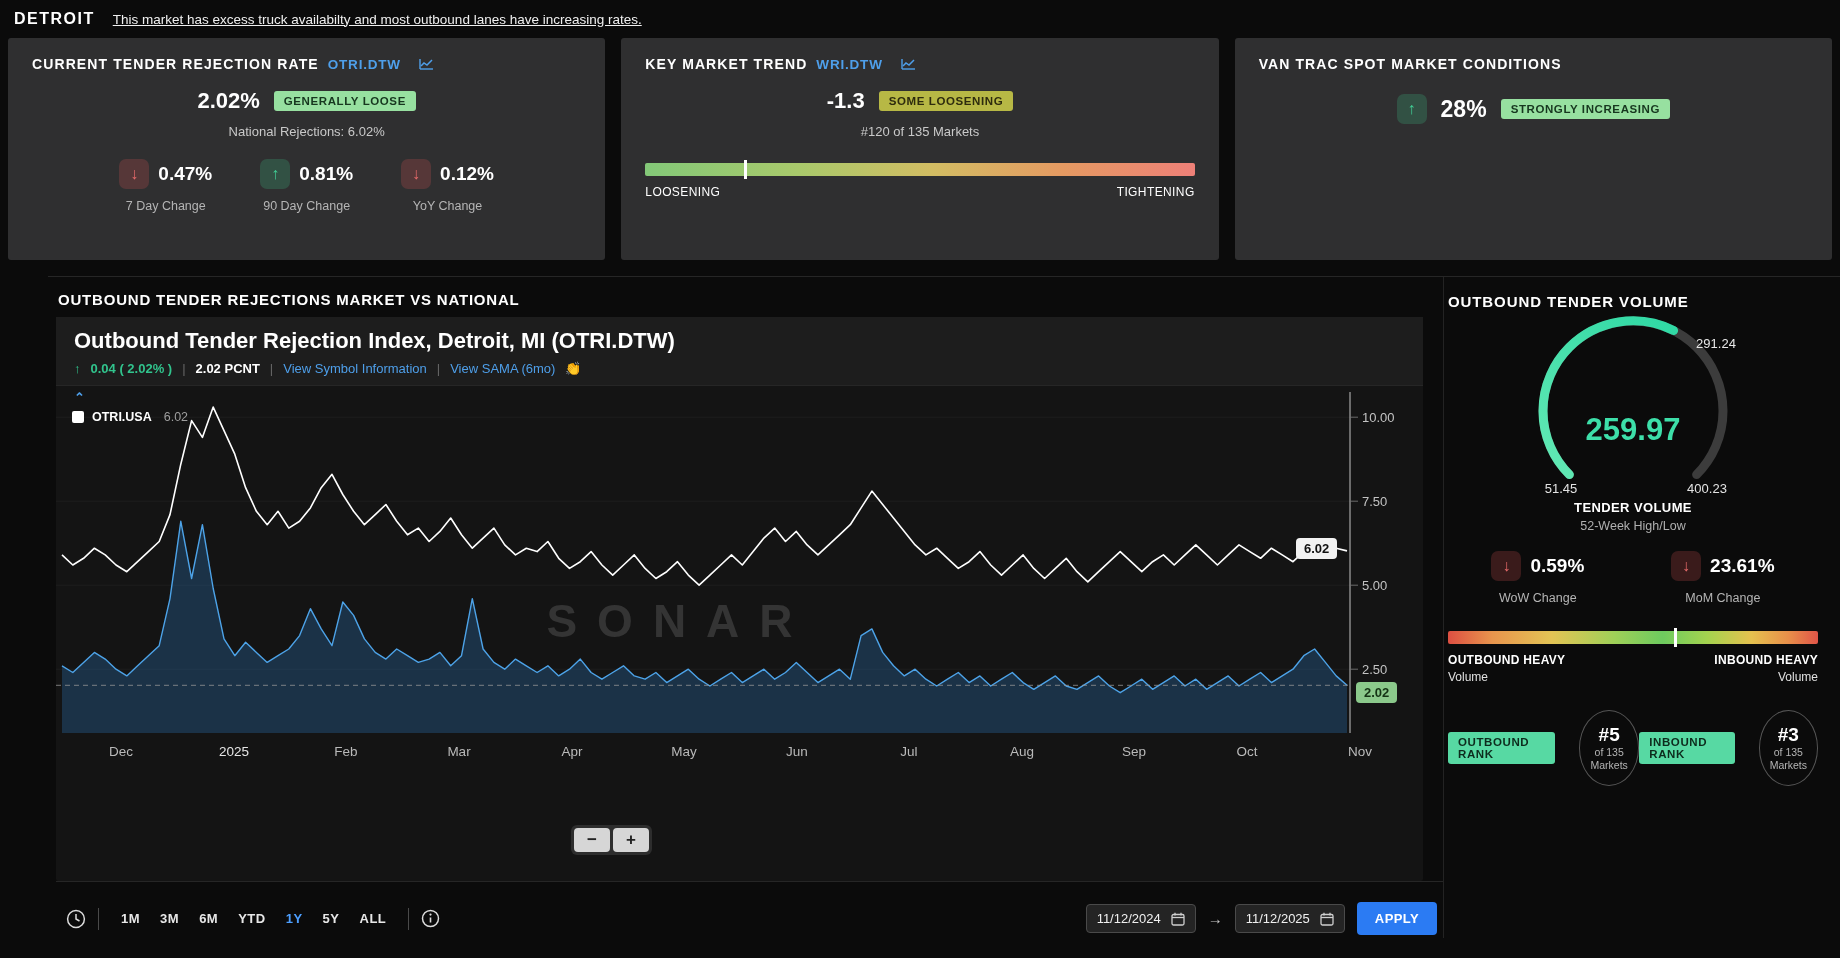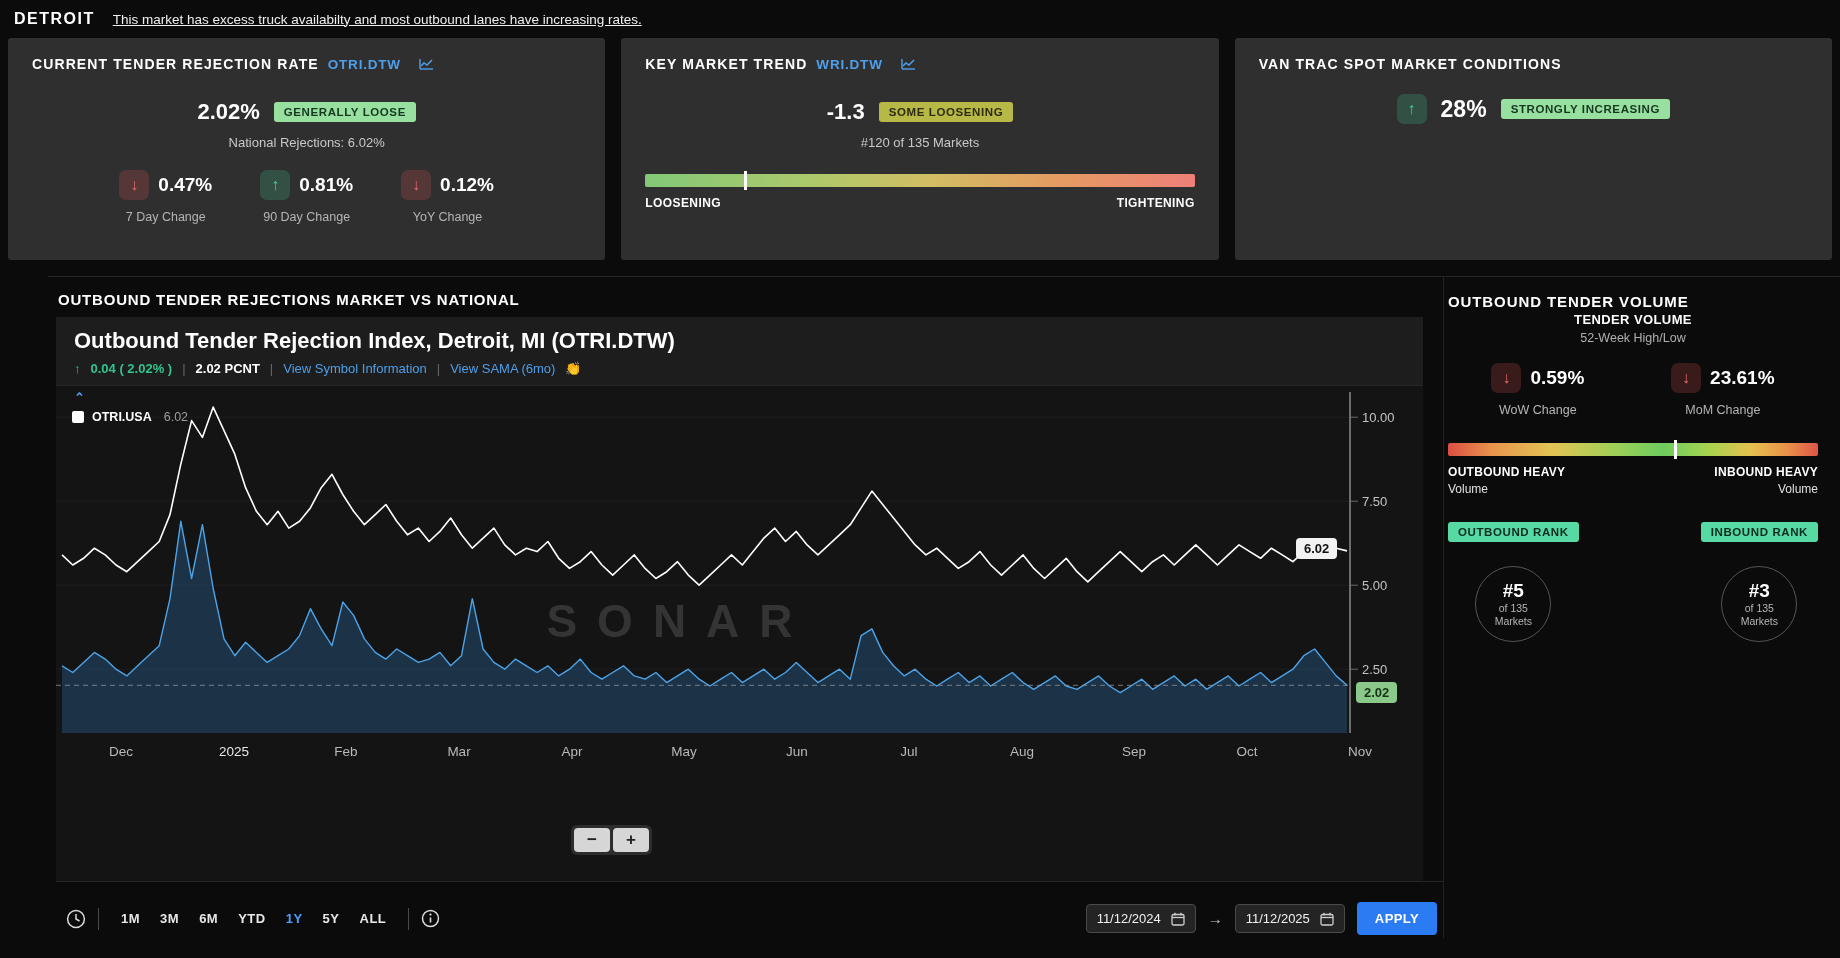--- a/index.html
+++ b/index.html
@@ -11,41 +11,41 @@
   .market-title { font-size:16px; font-weight:bold; letter-spacing:1.5px; }
   .market-summary { font-size:13.5px; color:#f0f0f0; text-decoration:underline; cursor:pointer; }
 
   
   .cards-row { display:flex; gap:16px; padding:2px 8px 0 8px; }
   .card { flex:1 1 0; background:#2f2f30; border-radius:3px; height:222px; padding:18px 24px; }
   .card-title-row { display:flex; align-items:center; gap:9px; }
   .card-title { font-size:14px; font-weight:bold; letter-spacing:1.1px; color:#fff; }
   .ticker-link { display:flex; align-items:center; gap:18px; color:#4e9fea; font-size:13.5px;
     font-weight:bold; letter-spacing:.8px; cursor:pointer;text-align:right; }
-  .big-row { display:flex; align-items:center; justify-content:center; gap:14px; margin-top:27px; }
+  .big-row { display:flex; align-items:center; justify-content:center; gap:14px; margin-top:16px; }
   .big-value { font-size:22px; font-weight:bold; }
   .badge { font-size:11.5px; font-weight:bold; letter-spacing:.6px; padding:4px 10px; border-radius:3px; }
   .badge-green { background:#97e0a0; color:#17371f; }
   .badge-yellow { background:#b7b845; color:#2e2c0e; }
   .badge-teal { background:#57d9a3; color:#0d2b1d; }
   .card-sub { text-align:center; margin-top:10px; font-size:13px; color:#c9c9c9; }
   .changes-row { display:flex; justify-content:center; gap:48px; margin-top:20px; }
   .change { display:flex; flex-direction:column; align-items:center; }
   .change-top { display:flex; align-items:center; gap:9px; }
   .arrow-box { width:30px; height:30px; border-radius:7px; display:flex; align-items:center;
     justify-content:center; font-size:16px; font-weight:bold; }
   .arrow-red { background:rgba(226,88,88,.22); color:#e66a6a; }
   .arrow-green { background:rgba(62,205,143,.22); color:#41cf96; }
   .change-value { font-size:19px; font-weight:bold; }
   .change-label { margin-top:10px; font-size:12.5px; color:#b5b5b5; }
   .scale-bar { margin-top:24px; height:13px; border-radius:2px; position:relative;
     background:linear-gradient(90deg,#83c878 0%,#a9c96b 28%,#d2bd63 52%,#e59a62 76%,#ee8078 100%); }
   .scale-marker { position:absolute; top:-3px; width:3px; height:19px; background:#fff; }
   .scale-labels { display:flex; justify-content:space-between; margin-top:9px;
-    font-size:12px; font-weight:bold; letter-spacing:.4px; }
+    font-size:12px; font-weight:normal; letter-spacing:.4px; }
   .spot-desc { margin-top:16px; text-align:center; font-size:13.5px; color:#e3e3e3; }
   .spot-desc .u { text-decoration:underline; font-weight:bold; }
 
   
   .main-row { display:flex; border-top:1px solid #262626; margin-top:16px; height:662px;margin-left:48px; }
   .chart-col { flex:0 0 1395px; padding-left:8px; }
   .section-heading { padding:14px 0 9px 2px; font-size:15px; font-weight:bold; letter-spacing:.8px; }
 
   .chart-panel { width:1367px; background:#141414; border-radius:2px; }
   .chart-head { background:#1d1d1d; padding:11px 18px 9px 18px; border-bottom:1px solid #262626; }
@@ -99,21 +99,21 @@
   .gauge-caption-sub { text-align:center; font-size:12.5px; color:#b0b0b0; margin-top:4px; }
   .vol-changes { display:flex; justify-content:space-around; margin-top:18px; }
   .balance-wrap { margin-top:26px; }
   .balance-bar { height:13px; border-radius:2px; position:relative;
     background:linear-gradient(90deg,#dd4f42 0%,#e8954d 12%,#e3c455 28%,#9fd058 45%,#6ecb5f 58%,#a4d34f 70%,#e5c14f 82%,#e88f4a 92%,#e05548 100%); }
   .balance-labels { display:flex; justify-content:space-between; margin-top:9px; font-size:12px; }
   .bl-left { text-align:left; } .bl-right { text-align:right; }
   .bl-bold { font-weight:bold; letter-spacing:.3px; }
   .bl-sub { color:#e0e0e0; margin-top:3px; }
   .ranks-row { display:flex; justify-content:space-between; margin-top:26px; }
-  .rank-group { display:flex; flex-direction:column; align-items:center; gap:24px; }
+  .rank-group { display:flex; flex-direction:row; align-items:center; gap:24px; }
   .rank-circle { width:76px; height:76px; border:1px solid #555; border-radius:50%;
     display:flex; flex-direction:column; align-items:center; justify-content:center; }
   .rank-value { font-size:19px; font-weight:bold; }
   .rank-sub { font-size:10.5px; color:#b5b5b5; line-height:13px; }
 
   svg text { font-family:"Liberation Sans", sans-serif; }
 </style>
 </head>
 <body>
 
@@ -318,20 +318,36 @@
           </svg>
         </div>
         <button class="apply-btn">APPLY</button>
       </div>
     </div>
   </div>
 
   <aside class="volume-panel">
     <h2 class="panel-title">OUTBOUND TENDER VOLUME</h2>
 
+    <div class="gauge-wrap">
+      <svg width="320" height="182" viewBox="0 0 320 182">
+        <defs>
+          <linearGradient id="gaugeGrad" x1="0" y1="1" x2="1" y2="0">
+            <stop offset="0" stop-color="#63e9b4"></stop>
+            <stop offset="1" stop-color="#27d6a2"></stop>
+          </linearGradient>
+        </defs>
+        <path d="M 96.4 158.6 A 90 90 0 1 1 223.6 158.6" fill="none" stroke="#3c3c3c" stroke-width="9" stroke-linecap="round"></path>
+        <path id="gauge-progress" d="M 96.4 158.6 A 90 90 0 1 1 223.6 158.6" fill="none" stroke="url(#gaugeGrad)" stroke-width="9" stroke-linecap="round" stroke-dasharray="253.7 424.3"></path>
+        <text x="243" y="32" text-anchor="middle" font-size="13" fill="#e8e8e8">291.24</text>
+        <text x="160" y="124" text-anchor="middle" font-size="31" font-weight="bold" fill="#3ddfa9">259.97</text>
+        <text x="88" y="177" text-anchor="middle" font-size="13" fill="#e3e3e3">51.45</text>
+        <text x="234" y="177" text-anchor="middle" font-size="13" fill="#e3e3e3">400.23</text>
+      </svg>
+    </div>
     <div class="gauge-caption">TENDER VOLUME</div>
     <div class="gauge-caption-sub">52-Week High/Low</div>
 
     <div class="vol-changes">
       <div class="change">
         <div class="change-top">
           <span class="arrow-box arrow-red">↓</span>
           <span class="change-value">0.59%</span>
         </div>
         <div class="change-label">WoW Change</div>

